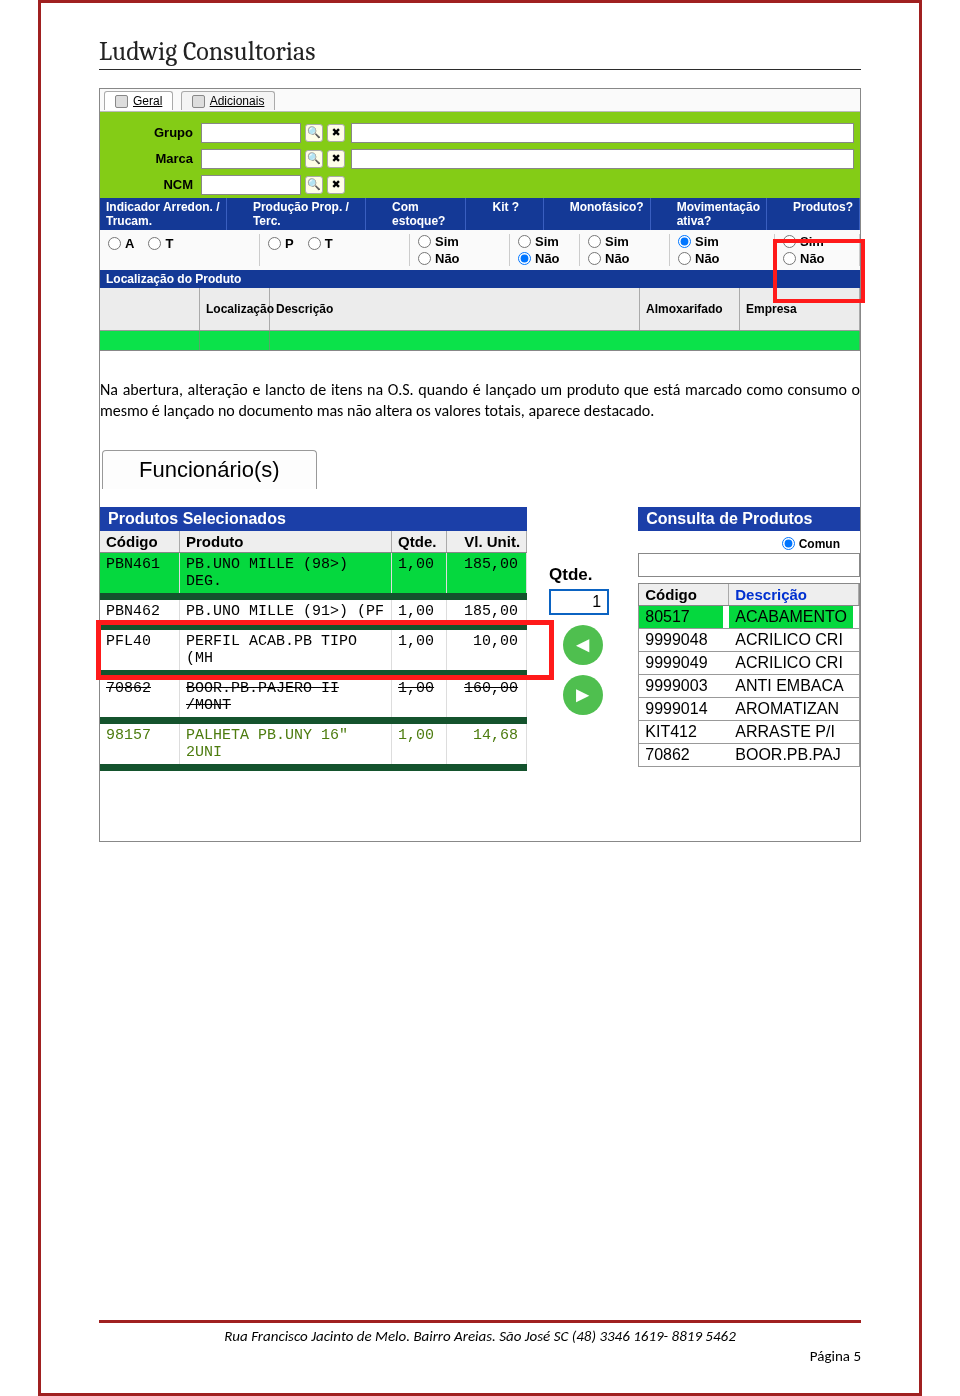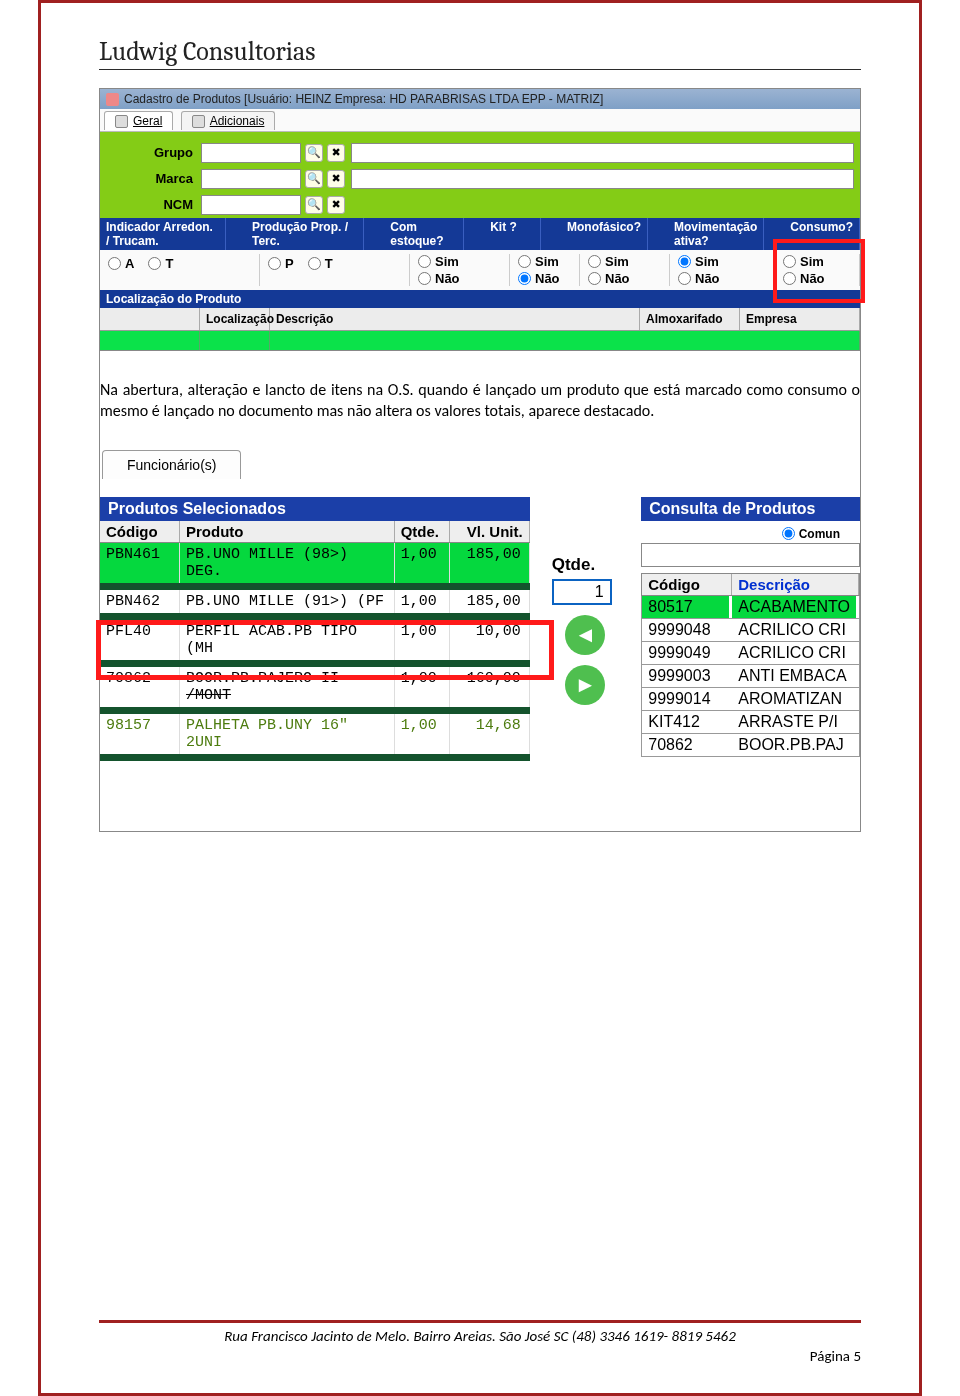--- a/index.html
+++ b/index.html
@@ -37,30 +37,30 @@
   .bb-g { width: 85px; }
   .optrow { display: flex; background: #fafafa; padding: 4px 0; font-size: 13px; }
   .optcell { border-right: 1px solid #ccc; padding-left: 8px; display: flex; flex-direction: column; gap: 2px; }
   .optcell.horiz { flex-direction: row; align-items: flex-start; gap: 14px; padding-top: 2px; }
   .oc-a{width:160px}.oc-b{width:150px}.oc-c{width:100px}.oc-d{width:70px}.oc-e{width:90px}.oc-f{flex:1;width:125px}.oc-g{width:85px}
   .rad { display: inline-flex; align-items: center; gap: 4px; font-weight: bold; }
   .rad input { width: 13px; height: 13px; }
   .redbox1 { position: absolute; border: 4px solid #ff1a1a; width: 92px; height: 64px; right: 54px; top: 236px; }
   .loc { background: #143996; color: #fff; font-weight: bold; padding: 2px 6px; font-size: 12px; }
   .loc-head { display: flex; background: #ececec; font-size: 12px; border-bottom: 1px solid #999; }
-  .loc-head div { border-right: 1px solid #aaa; padding: 4px 6px; font-weight: bold; }
+  .loc-head div { border-right: 1px solid #aaa; padding: 14px 6px; font-weight: bold; }
   .lh1{width:100px}.lh2{width:70px}.lh3{flex:1}.lh4{width:100px}.lh5{width:120px}
   .greenrow { height: 20px; background: #0be24a; border-bottom: 1px solid #888; display: flex; }
   .greenrow div{ border-right:1px solid #5aa56a; }
 
   .bodytext { font-family: Calibri, Arial, sans-serif; font-size: 16px; line-height: 1.35; margin-top: 28px; text-align: justify; }
 
   
   .shot2 { margin-top: 28px; font-family: Tahoma, Arial, sans-serif; position: relative; }
-  .functab { display: inline-block; border: 1px solid #999; border-bottom: none; padding: 6px 24px; font-size: 14px; background: #fdfdfd; border-radius: 4px 4px 0 0; margin-left: 2px; }
+  .functab { display: inline-block; border: 1px solid #999; border-bottom: none; padding: 6px 36px; font-size: 22px; background: #fdfdfd; border-radius: 4px 4px 0 0; margin-left: 2px; }
   .shot2 .row2 { display: flex; gap: 22px; margin-top: 18px; }
   .panelL { width: 445px; }
   .panelM { width: 70px; }
   .panelR { flex: 1; }
   .pbar { background: #1b3fa8; color: #fff; font-weight: bold; padding: 3px 8px; font-size: 16px; }
   .thead { display: flex; background: #eee; border-bottom: 1px solid #888; font-weight: bold; font-size: 15px; }
   .thead div { border-right: 1px solid #aaa; padding: 2px 6px; }
   .c1{width:80px}.c2{flex:1}.c3{width:55px;text-align:left}.c4{width:80px;text-align:right;padding-right:8px}
   .tr { display: flex; font-family: "Courier New", monospace; font-size: 15px; border-bottom: 7px solid #14532d; }
   .tr div{ padding: 3px 6px; border-right: 1px solid #ddd; }
@@ -73,42 +73,38 @@
 
   .qlabel { font-weight: bold; font-size: 17px; }
   .qinput { width: 60px; height: 26px; border: 2px solid #0b63c2; text-align: right; padding-right: 6px; font-size: 16px; margin-top:4px;}
   .navbtn { width: 40px; height: 40px; border-radius: 20px; margin: 10px auto; display: flex; align-items: center; justify-content: center; font-size: 22px; color: #fff; font-weight: bold; }
   .nb-l { background: #4fbf4f; } .nb-r { background: #4fbf4f; }
 
   .rhd { display: flex; background: #eee; border: 1px solid #888; font-weight: bold; font-size: 15px; }
   .rhd div{ padding: 2px 6px; border-right: 1px solid #aaa;}
   .rc1{width:90px}.rc2{flex:1;color:#0030d0}
   .rtr { display: flex; font-size: 16px; border: 1px solid #999; border-top: none; }
-  .rtr div{ padding: 2px 6px; border-right: 3px solid #ffffff;}
+  .rtr div{ padding: 2px 6px; border-right: 6px solid #ffffff;}
   .rtr.green { background: #05d83e; }
   .rcomun { display:flex; justify-content:flex-end; padding:6px 20px 2px 0; }
 
   
   .footer { position: absolute; left: 58px; right: 58px; bottom: 28px; }
   .fline { height: 3px; background: #a02020; margin-bottom: 4px; }
   .ftxt { font-family: Calibri, Arial, sans-serif; font-size: 15px; text-align: center; font-style: italic; }
   .pgnum { text-align: right; font-family: Calibri, Arial, sans-serif; font-size: 15px; margin-top: 2px;}
 </style>
 </head>
 <body>
 
 <div class="page">
   <div class="doc-header">Ludwig Consultorias</div>
   <div class="hrline"></div>
 
   <div class="shot1">
-    <div class="titlebar">
-      <span class="glyph"></span>
-      <span>Cadastro de Produtos [Usuário: HEINZ  Empresa: HD PARABRISAS LTDA EPP - MATRIZ]</span>
-    </div>
     <div class="tabs">
       <span class="tab active">
         <span class="tabicon"></span>
         <u>Geral</u>
       </span>
       <span class="tab">
         <span class="tabicon"></span>
         <u>Adicionais</u>
       </span>
     </div>
@@ -135,21 +131,21 @@
       </div>
 
       <div class="bluebar">
         <div class="bb-row">
           <div class="bb-cell bb-a">Indicador Arredon. / Trucam.</div>
           <div class="bb-cell bb-b">Produção Prop. / Terc.</div>
           <div class="bb-cell bb-c">Com estoque?</div>
           <div class="bb-cell bb-d">Kit ?</div>
           <div class="bb-cell bb-e">Monofásico?</div>
           <div class="bb-cell bb-f">Movimentação ativa?</div>
-          <div class="bb-cell bb-g">Consumo?</div>
+          <div class="bb-cell bb-g">Produtos?</div>
         </div>
       </div>
       <div class="optrow">
         <div class="optcell horiz oc-a">
           <span class="rad">
               <input type="radio" style="">
               <span>A</span>
             </span>
           <span class="rad">
               <input type="radio" style="">

